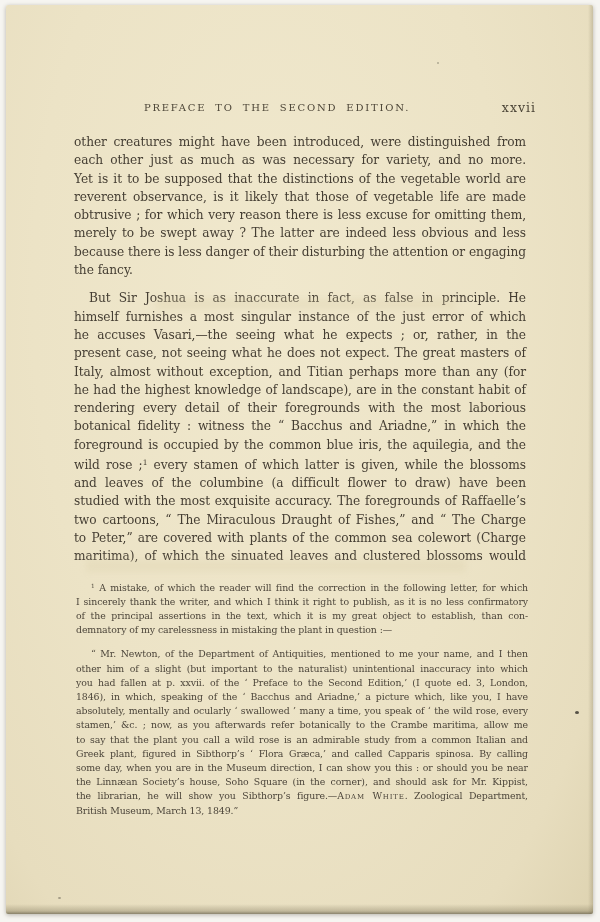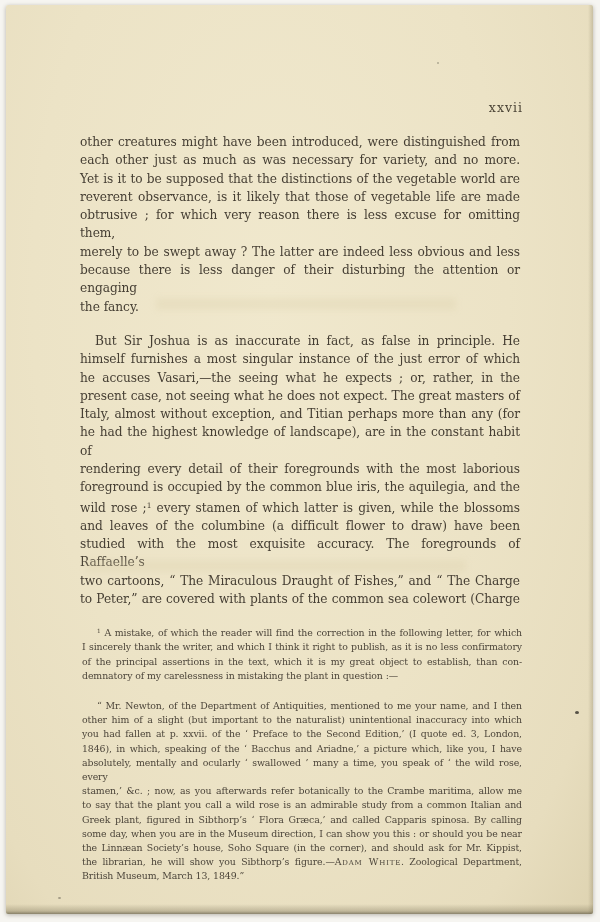--- a/index.html
+++ b/index.html
@@ -39,34 +39,34 @@
     margin: 97px 57px 0 58px;
     height: 14px;
     color: #4c4537;
   }
   .running-title {
     position: absolute; left: 0; right: 46px; text-align: center;
     font-size: 10px; letter-spacing: 1.8px; word-spacing: 4px;
     white-space: nowrap;
   }
   .page-number {
-    position: absolute; right: 13px; top: -2px;
+    position: absolute; right: 0; top: -2px;
     font-size: 12.5px; letter-spacing: 1px;
   }
   .body-text {
     margin: 17px 57px 0 58px;
     font-size: 12.2px; line-height: 18.3px; letter-spacing: -0.05px;
     color: var(--ink);
   }
   .footnote {
     margin: 13px 55px 0 60px;
     font-size: 9.4px; line-height: 14.2px; letter-spacing: -0.1px;
     color: #4c453a;
   }
-  .para { margin: 16px; }
+  .para { margin: 10px; }
   .line { text-align: justify; text-align-last: justify; }
   .line.flush { text-align-last: left; }
   .line.indent { text-indent: 15px; }
   .it { }
   .sup { font-size: 0.62em; vertical-align: 0.5em; letter-spacing: 0; }
   .sc { font-variant: small-caps; letter-spacing: 0.8px; }
   
   .speck { position: absolute; background: #3c3830; border-radius: 50%; opacity: 0.85; }
   .speck.s1 { left: 569px; top: 706px; width: 4px; height: 3px; }
   .speck.s2 { left: 52px;  top: 892px; width: 3px; height: 2px; opacity: 0.4; }
@@ -80,20 +80,21 @@
 </style>
 </head>
 <body>
 
 <div class="scan">
   <div class="page">
     <div class="show-through st1"></div>
     <div class="show-through st2"></div>
 
     <div class="header-row">
+      <div class="running-title">PREFACE TO THE SECOND EDITION.</div>
       <div class="page-number">xxvii</div>
     </div>
 
     <div class="body-text" id="body-paragraphs">
         <div class="para">
           <div class="line"><span>other creatures might have been introduced, were distinguished from</span></div>
           <div class="line"><span>each other just as much as was necessary for variety, and no more.</span></div>
           <div class="line"><span>Yet is it to be supposed that the distinctions of the vegetable world are</span></div>
           <div class="line"><span>reverent observance, is it likely that those of vegetable life are made</span></div>
           <div class="line"><span>obtrusive ; for which very reason there is less excuse for omitting them,</span></div>
@@ -102,26 +103,28 @@
           <div class="line flush"><span>the fancy.</span></div>
         </div>
         <div class="para">
           <div class="line indent"><span>But Sir Joshua is as inaccurate in fact, as false in principle.  He</span></div>
           <div class="line"><span>himself furnishes a most singular instance of the just error of which</span></div>
           <div class="line"><span>he accuses Vasari,—the seeing what he expects ;  or, rather, in the</span></div>
           <div class="line"><span>present case, not seeing what he does not expect.  The great masters of</span></div>
           <div class="line"><span>Italy, almost without exception, and Titian perhaps more than any (for</span></div>
           <div class="line"><span>he had the highest knowledge of landscape), are in the constant habit of</span></div>
           <div class="line"><span>rendering every detail of their foregrounds with the most laborious</span></div>
+          <div class="line"><span>botanical fidelity : witness the “ Bacchus and Ariadne,” in which the</span></div>
           <div class="line"><span>foreground is occupied by the common blue iris, the aquilegia, and the</span></div>
           <div class="line"><span>wild rose ;</span><span class="sup">1</span><span class="it"> every stamen</span><span> of which latter is given, while the blossoms</span></div>
           <div class="line"><span>and leaves of the columbine (a difficult flower to draw) have been</span></div>
           <div class="line"><span>studied with the most exquisite accuracy.  The foregrounds of Raffaelle’s</span></div>
           <div class="line"><span>two cartoons, “ The Miraculous Draught of Fishes,” and “ The Charge</span></div>
           <div class="line"><span>to Peter,” are covered with plants of the common sea colewort (</span><span class="it">Charge</span></div>
+          <div class="line"><span class="it">maritima</span><span>), of which the sinuated leaves and clustered blossoms would</span></div>
         </div>
       </div>
 
     <div class="footnote" id="footnote-paragraphs">
         <div class="para">
           <div class="line indent"><span class="sup">1</span><span> A mistake, of which the reader will find the correction in the following letter, for which</span></div>
           <div class="line"><span>I sincerely thank the writer, and which I think it right to publish, as it is no less confirmatory</span></div>
           <div class="line"><span>of the principal assertions in the text, which it is my great object to establish, than con-</span></div>
           <div class="line flush"><span>demnatory of my carelessness in mistaking the plant in question :—</span></div>
         </div>

